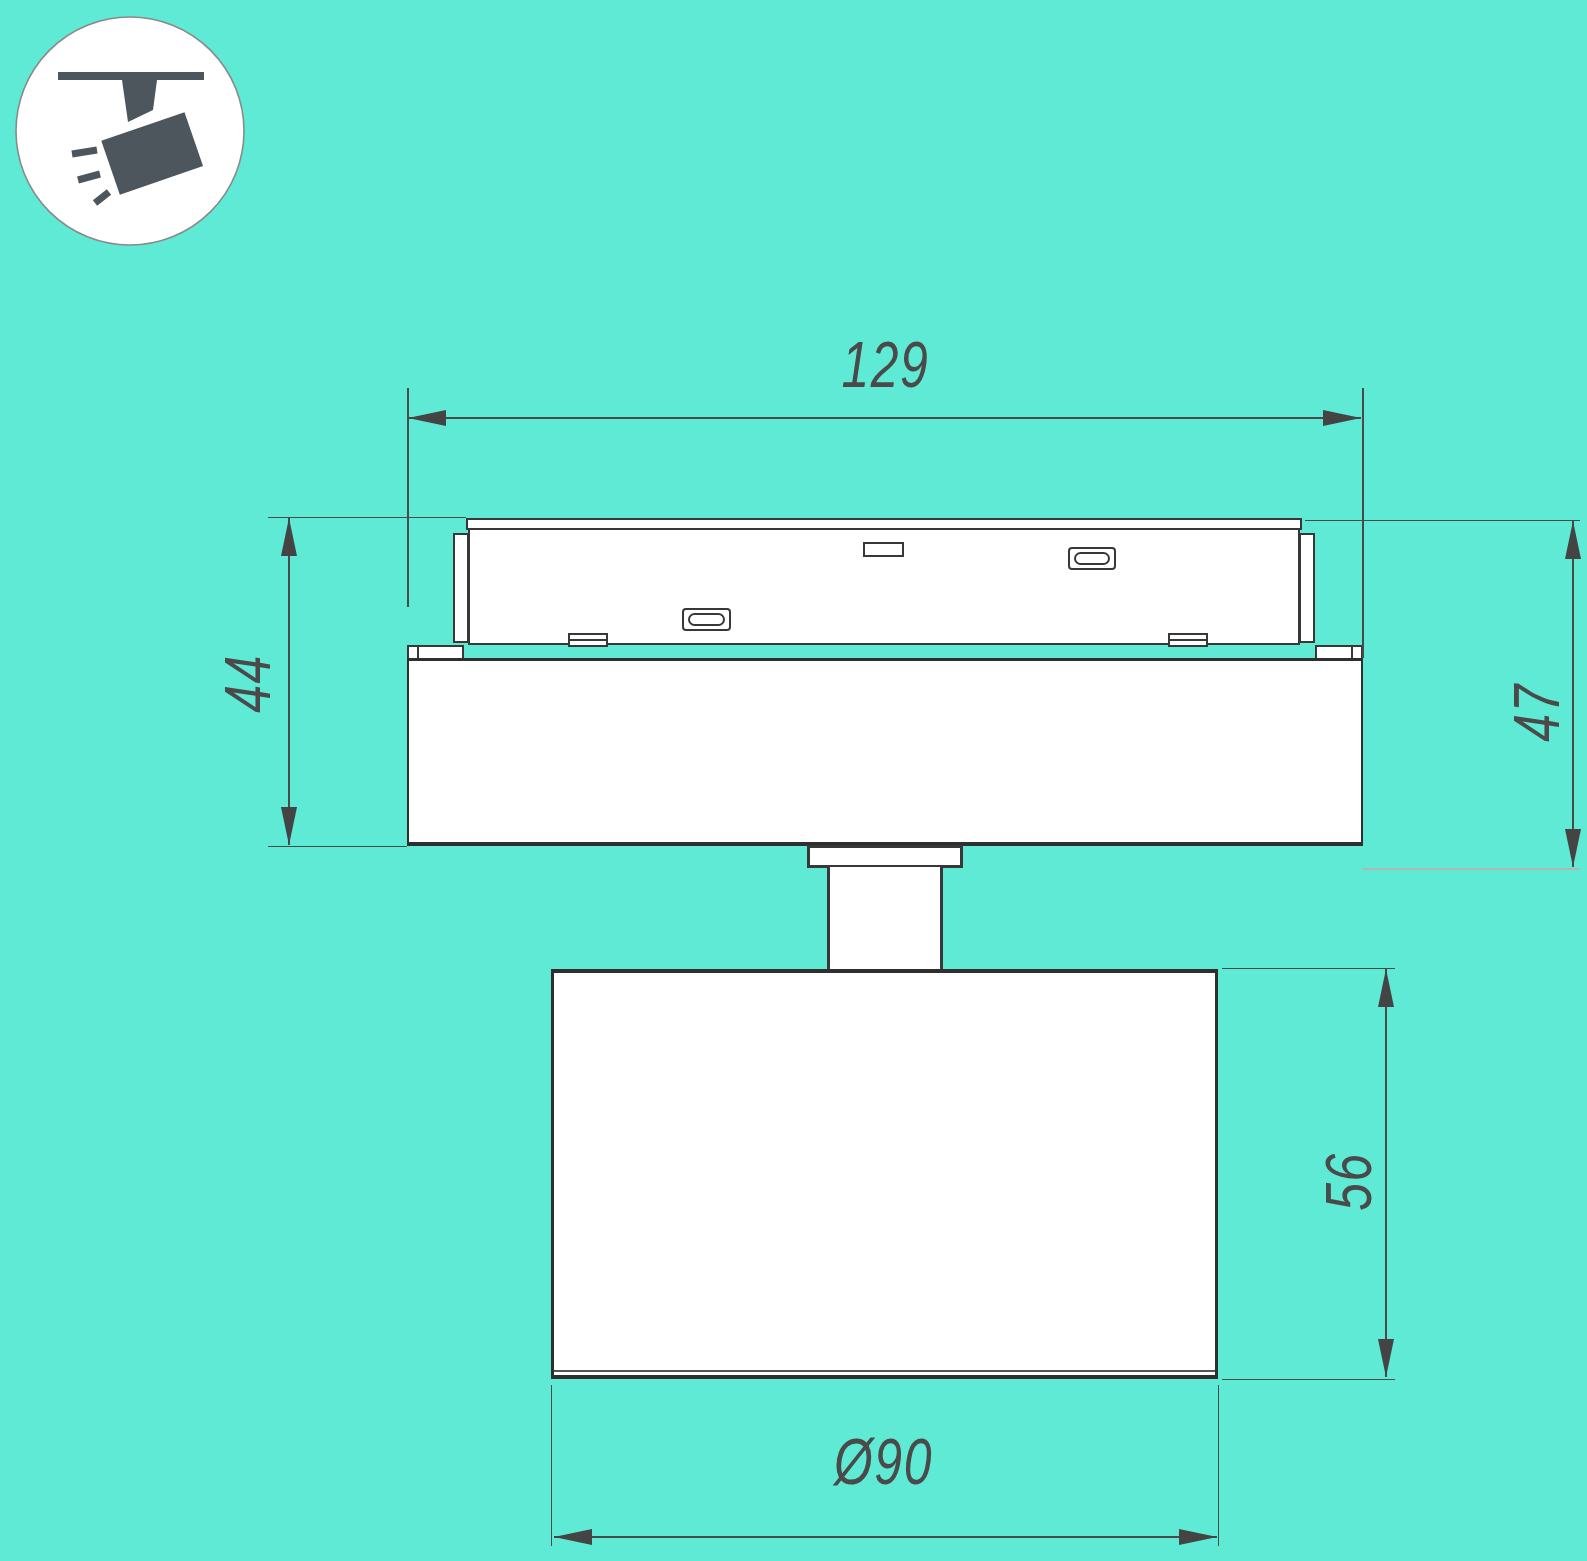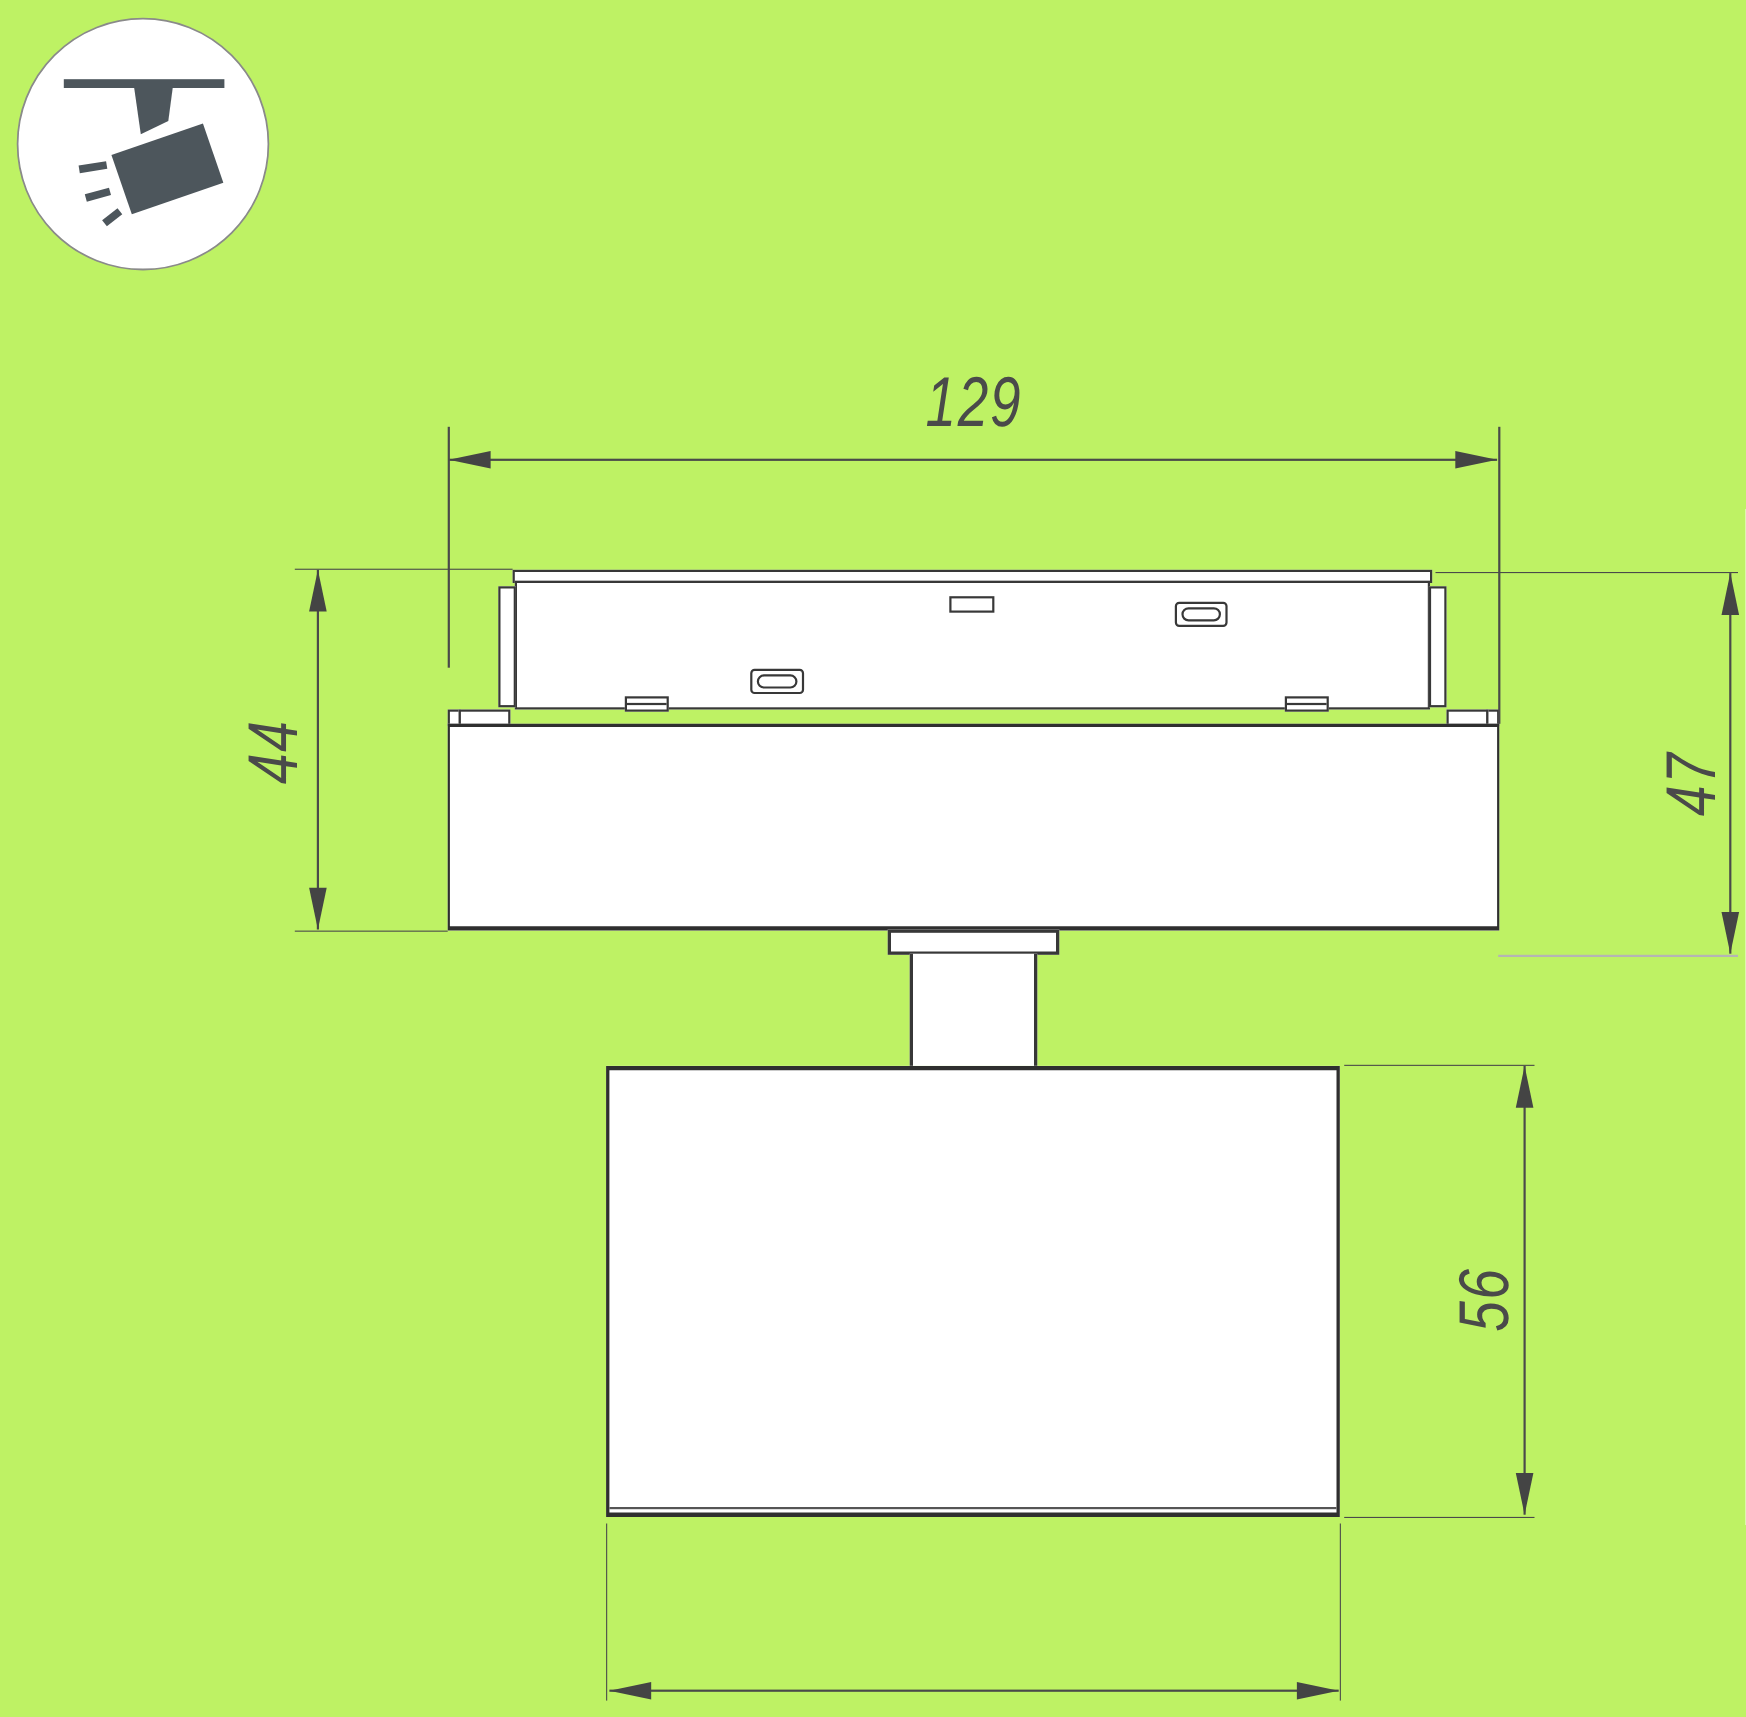--- a/index.html
+++ b/index.html
@@ -1,17 +1,17 @@
 <!DOCTYPE html>
 <html><head>
 <meta charset="utf-8">
 <style>
   html,body{margin:0;padding:0;background:#ffffff;}
   .canvas{
-    position:relative; width:1587px; height:1561px; background:#bef264;
+    position:relative; width:1587px; height:1561px; background:#5eead4;
     font-family:"Liberation Sans", sans-serif; overflow:hidden;
   }
   
   .abs{position:absolute;}
   .box{position:absolute; border:2px solid #383838; background:#ffffff; box-sizing:border-box;}
   .hline{position:absolute; background:#4a4a4a; height:1.5px;}
   .vline{position:absolute; background:#4a4a4a; width:1.5px;}
   .light{background:#b5b5b5;}
   
   .dim-text{
@@ -109,19 +109,22 @@
 
   <div class="dim-text rot" style="left:1239px; top:1141px;">
     <span class="squeeze">56</span>
     </div>
   <div class="vline" style="left:1385px; top:969px; height:408px;"></div>
   <div class="ah ah-up" style="left:1378px; top:969px;"></div>
   <div class="ah ah-down" style="left:1378px; top:1339px;"></div>
   <div class="hline" style="left:1222px; top:968px; width:173px; height:1px;"></div>
   <div class="hline" style="left:1222px; top:1379px; width:173px; height:1px;"></div>
 
+  <div class="dim-text" style="left:773px; top:1422px;">
+    <span class="squeeze">Ø90</span>
+    </div>
   <div class="hline" style="left:554px; top:1536px; width:663px;"></div>
   <div class="ah ah-left" style="left:554px;  top:1529px;"></div>
   <div class="ah ah-right" style="left:1179px; top:1529px;"></div>
   <div class="vline" style="left:551px;  top:1385px; height:161px; width:1px;"></div>
   <div class="vline" style="left:1218px; top:1385px; height:161px; width:1px;"></div>
 
 </div>
 
 </body></html>

